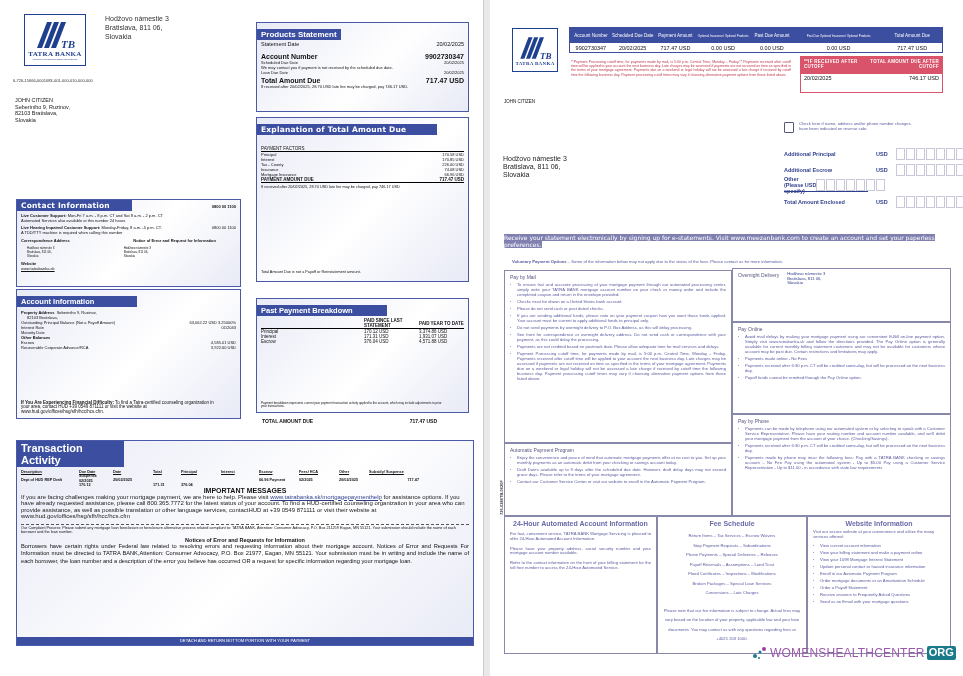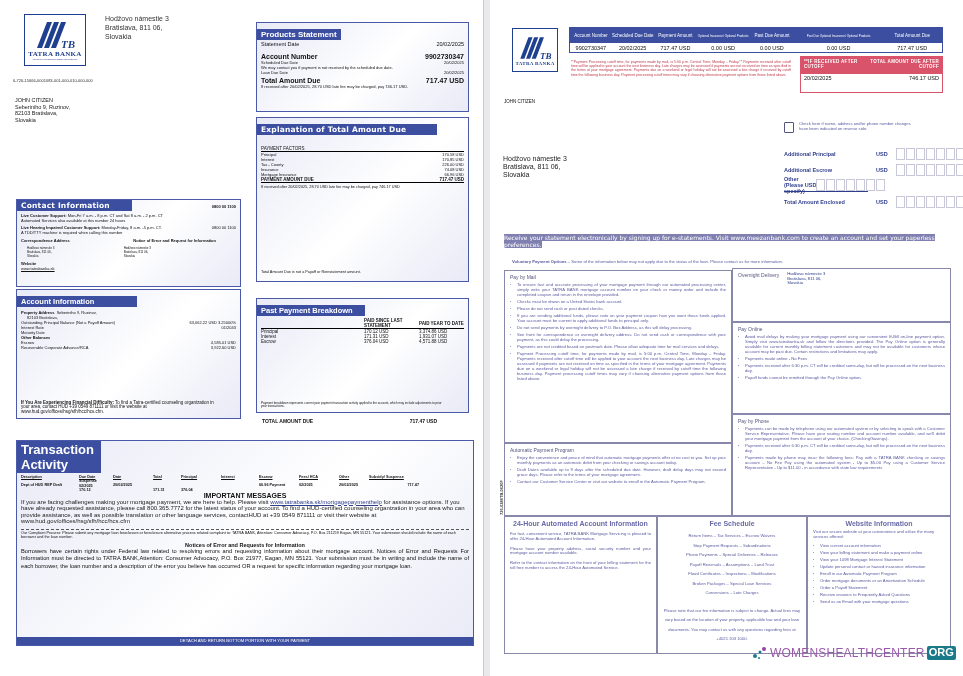--- a/index.html
+++ b/index.html
@@ -177,21 +177,21 @@
         <span>4,585.01 USD</span>
       </div>
     <div class="row xs">
         <span>Recoverable Corporate Advance/RCA</span>
         <span>3,922.60 USD</span>
       </div>
     <div class="xs" style="position:absolute;bottom:4px;left:4px;right:20px;font-size:4.5px;line-height:4.5px"><span class="b">If You Are Experiencing Financial Difficulty:</span> <span>To find a Tatra-certified counseling organization in your area, contact HUD +39 0549 871111 or visit the website at www.hud.gov/offices/hsg/sfh/hcc/hcs.cfm.</span></div>
   </div>
 
   <div class="box" style="left:256px;top:298px;width:213px;height:115px;padding:0 4px">
-    <div class="hdr" style="font-size:7.5px;margin-left:-4px;width:108px">Past Payment Breakdown</div>
+    <div class="hdr" style="font-size:7.5px;margin-left:-4px;width:130px">Past Payment Breakdown</div>
     <table style="width:100%;font-size:4.5px;margin-top:1px">
       <tbody>
           <tr class="hl">
             <th></th>
             <th style="text-align:left;width:55px">PAID SINCE LAST STATEMENT</th>
             <th style="text-align:left;width:45px">PAID YEAR TO DATE</th>
           </tr>
       <tr>
             <td>Principal</td>
             <td>170.12 USD</td>
@@ -210,21 +210,21 @@
     </tbody>
       </table>
     <div style="position:absolute;bottom:3px;left:4px;right:20px;font-size:3px;line-height:3.6px">Payment breakdown represents current year payment transaction activity applied to the account, which may include adjustments to prior year transactions.</div>
   </div>
   <div class="abs row b" style="left:262px;top:418px;width:175px;font-size:5px">
     <span>TOTAL AMOUNT DUE</span>
       <span>717.47 USD</span>
   </div>
 
   <div class="box" style="left:16px;top:440px;width:458px;height:206px;padding:0 4px">
-    <div class="hdr" style="font-size:13px;margin-left:-4px;width:84px">Transaction Activity</div>
+    <div class="hdr" style="font-size:11px;margin-left:-4px;width:107px">Transaction Activity</div>
     <div style="display:flex;font-size:3.8px;font-weight:bold;text-decoration:underline;margin-top:-4px;padding-top:6px">
       <span style="width:58px">Description</span>
       <span style="width:34px">Due Date</span>
       <span style="width:40px">Date</span>
       <span style="width:28px">Total</span>
       <span style="width:40px">Principal</span>
       <span style="width:38px">Interest</span>
       <span style="width:40px">Escrow</span>
       <span style="width:40px">Fees/ HCA</span>
       <span style="width:30px">Other</span>

